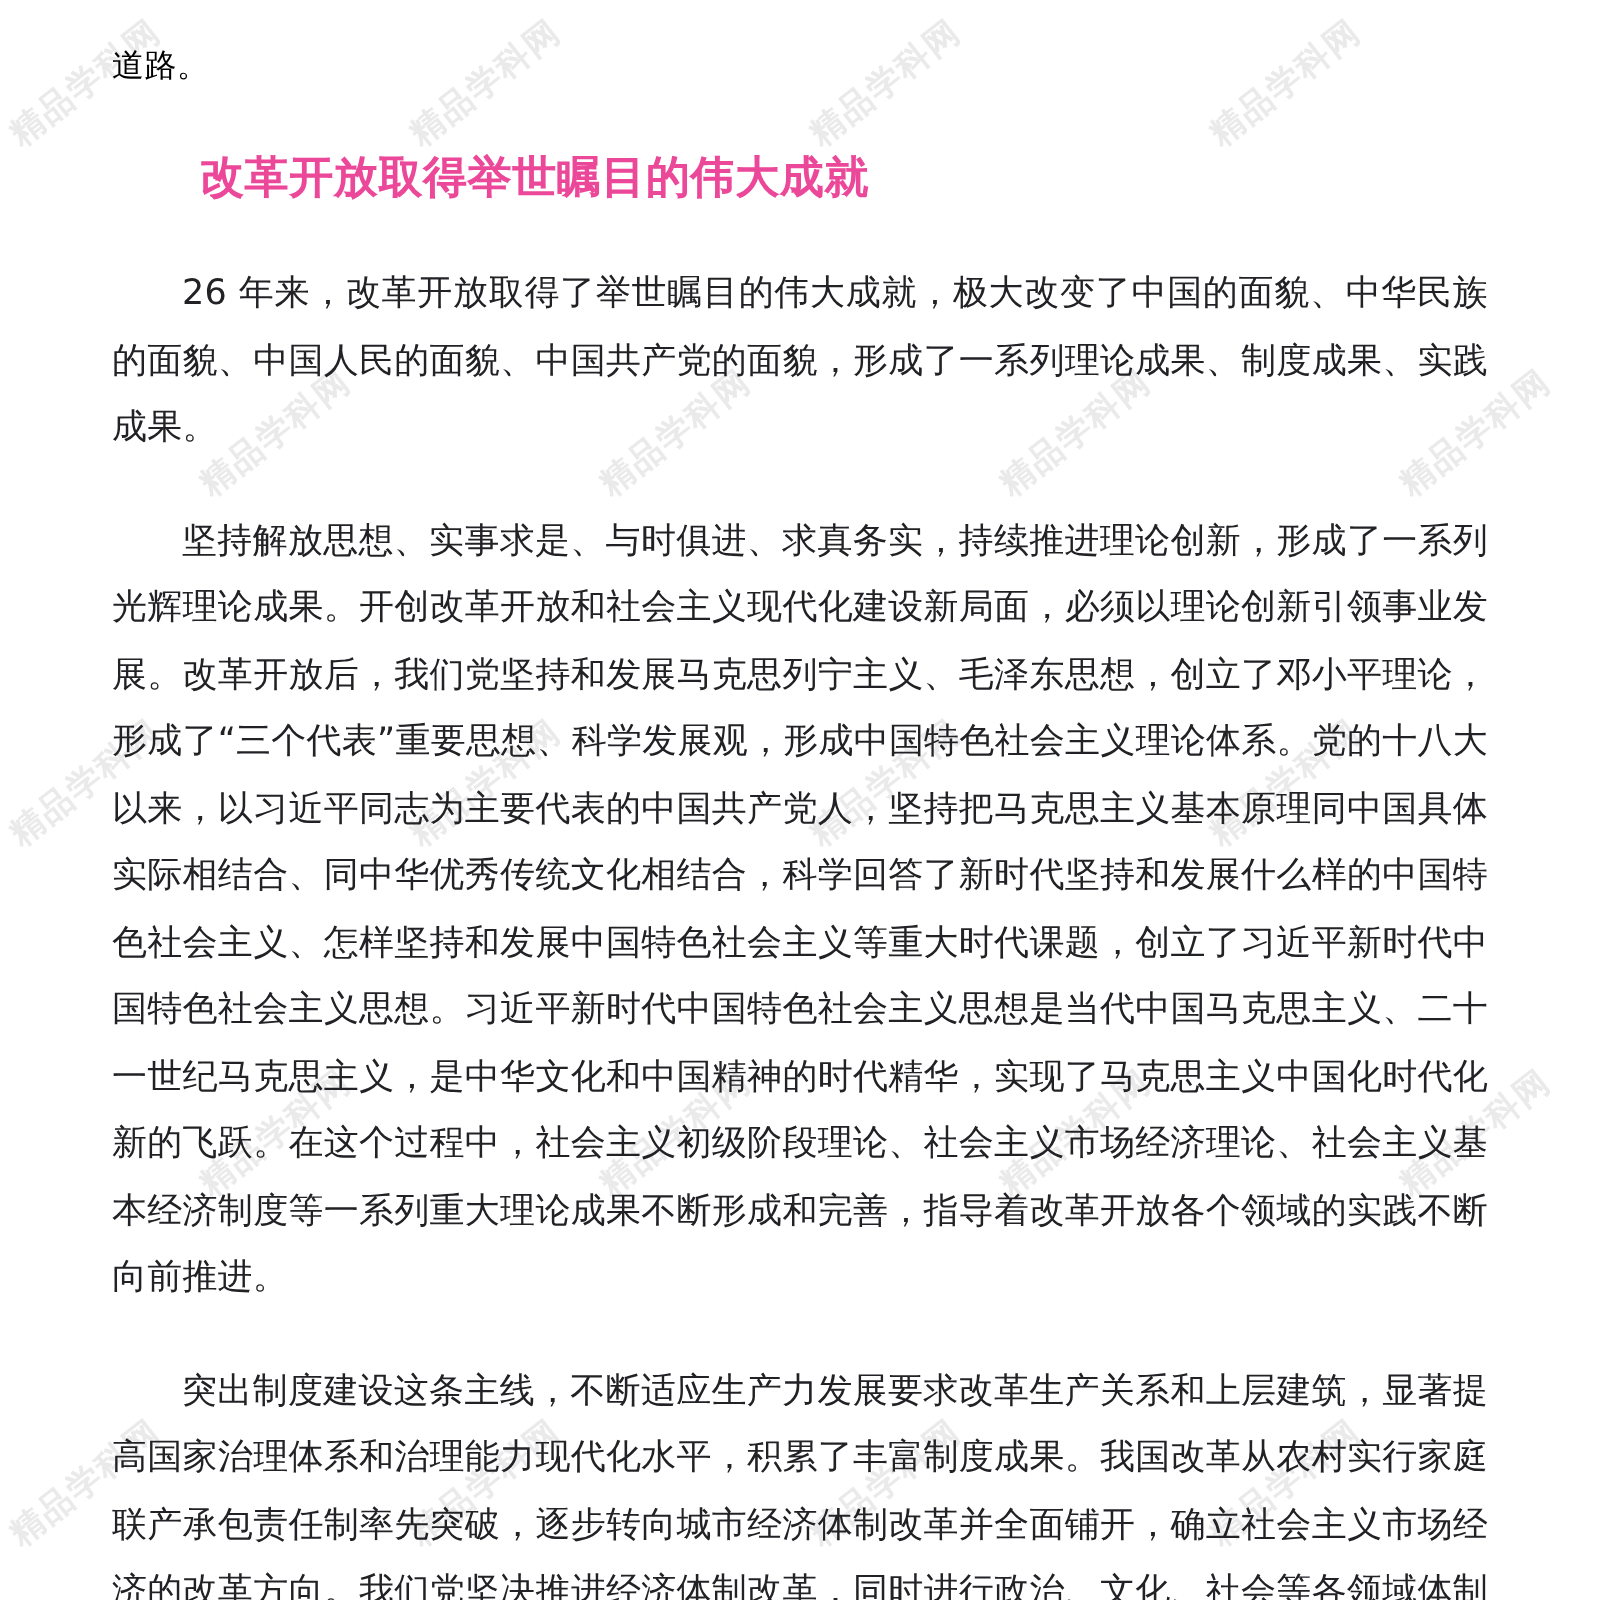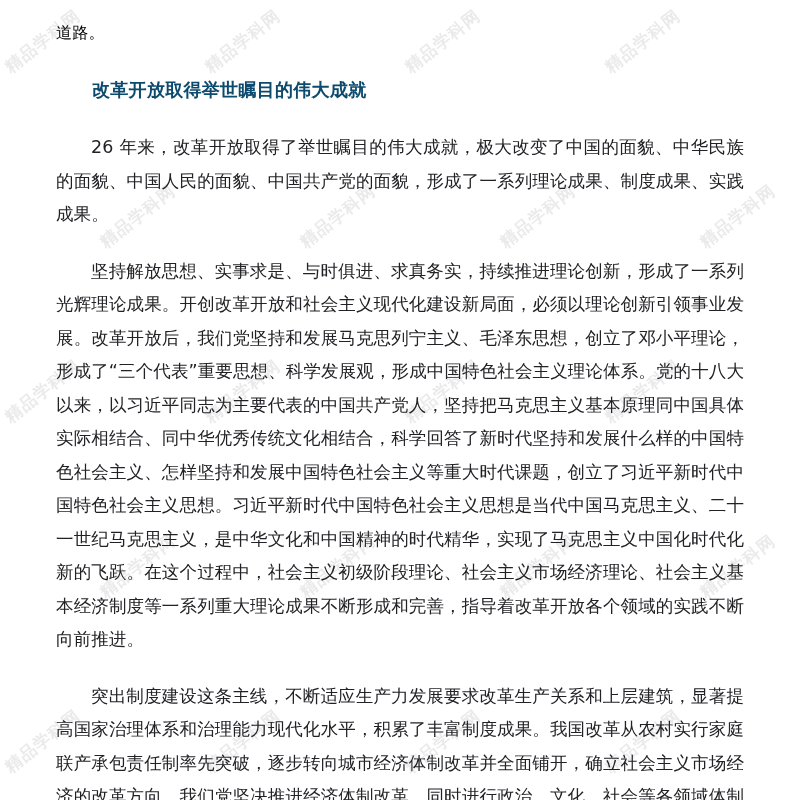--- a/index.html
+++ b/index.html
@@ -56,23 +56,23 @@
   .doc-line-partial-top {
     font-size: 16px;
     line-height: 30px;
     color: #000000;
     margin: 0;
     padding-top: 18px;
     letter-spacing: 0.2px;
   }
 
   .doc-heading {
-    font-size: 18px;
+    font-size: 22px;
     font-weight: 700;
-    color: #0c4a6e;
+    color: #ec4899;
     margin: 0;
     padding-top: 27px;
     padding-bottom: 0;
     text-indent: 2em;
     line-height: 30px;
     letter-spacing: 0.3px;
   }
 
   .doc-para {
     font-size: 17.5px;

